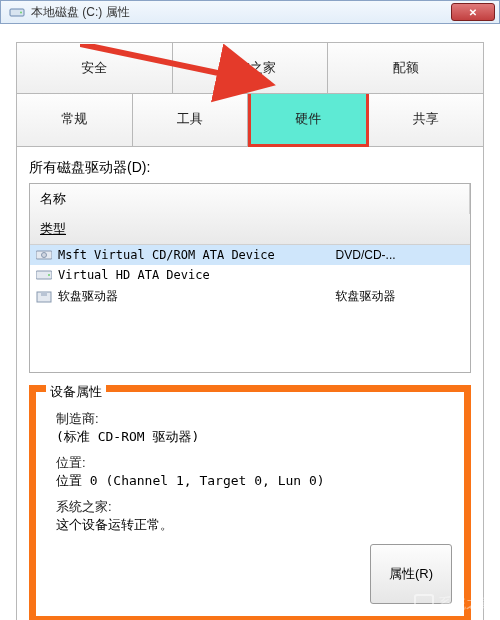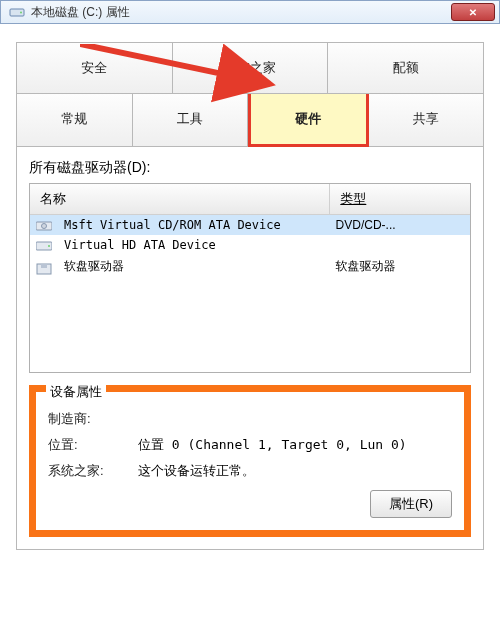--- a/index.html
+++ b/index.html
@@ -7,45 +7,45 @@
 
 .titlebar { height: 24px; background: linear-gradient(#f3f8fd, #e3eef9); border: 1px solid #8aa3c5; display: flex; align-items: center; padding: 0 4px 0 8px; }
 .titlebar .ticon { width: 16px; height: 16px; margin-right: 6px; }
 .titlebar .title { flex: 1; color: #333; font-size: 12px; }
 .closebtn { width: 44px; height: 18px; background: linear-gradient(#e07a7a, #c24040); border: 1px solid #7a2020; border-radius: 3px; color: #fff; display: flex; align-items: center; justify-content: center; font-size: 10px; font-weight: bold; cursor: pointer; }
 
 .tabs { margin: 18px 16px 0 16px; position: relative; }
 .tabrow { display: flex; }
 .tab { flex: 1; text-align: center; padding: 16px 0; border: 1px solid #b8b8b8; background: linear-gradient(#fdfdfd, #efefef); font-size: 13px; color: #222; cursor: pointer; position: relative; }
 .tab + .tab { border-left: none; }
-.tab.box { border: 3px solid #e43a2a; background: #fef9c3; z-index: 2; font-weight: 700; }
+.tab.box { border: 3px solid #e43a2a; background: #5eead4; z-index: 2; font-weight: 400; }
 .tabrow.row2 .tab { border-top: none; }
 
 .panel { margin: 0 16px 12px 16px; border: 1px solid #b8b8b8; border-top: none; padding: 12px; background: #fff; }
 .label { font-size: 14px; margin-bottom: 6px; }
 
 .listbox { border: 1px solid #b0b0b0; height: 190px; background: #fff; }
-.listhdr { display: flex; background: linear-gradient(#fdfdfd, #e9e9e9); border-bottom: 1px solid #d0d0d0; }
+.listhdr { display: flex; background: linear-gradient(#fdfdfd, #e9e9e9); border-bottom: 1px solid #d0d0d0; flex-direction: column; }
 .listhdr .col { padding: 6px 10px; font-size: 13px; }
 .col.c1 { flex: 2.8; border-right: 1px solid #d0d0d0; }
 .col.c2 { flex: 1.2; text-decoration: underline; }
 .listrow { display: flex; align-items: center; padding: 3px 6px; font-family: Consolas, monospace; font-size: 12px; }
 .listrow.sel { background: #cfe6fb; }
 .dicon { width: 16px; height: 12px; margin-right: 6px; display: inline-block; }
-.listrow .c1 { flex: 2.8; display: flex; align-items: flex-end; gap: 6px; }
+.listrow .c1 { flex: 2.8; display: flex; align-items: center; }
 .listrow .c2 { flex: 1.2; font-family: Liberation Sans, sans-serif; }
 
 .group { border: 7px solid #f97316; margin-top: 12px; padding: 10px 12px 12px 12px; position: relative; }
 .group .gt { position: absolute; top: -9px; left: 10px; background: #fff; padding: 0 4px; font-size: 13px; }
-.prop { display: flex; margin: 8px 0; font-size: 13px; }
+.prop { display: flex; margin: 8px 8px; font-size: 13px; flex-direction: column; }
 .prop .k { width: 90px; color: #222; }
 .prop .v { flex: 1; font-family: Consolas, "Microsoft YaHei", monospace; }
 
 .btnrow { text-align: right; margin-top: 10px; }
-.btn { display: inline-block; padding: 4px 18px; border: 1px solid #9a9a9a; border-radius: 3px; background: linear-gradient(#fdfdfd, #e6e6e6); font-size: 13px; cursor: pointer; }
+.btn { display: inline-block; padding: 20px 18px; border: 1px solid #9a9a9a; border-radius: 3px; background: linear-gradient(#fdfdfd, #e6e6e6); font-size: 13px; cursor: pointer; }
 
 .arrow-svg { position: absolute; left: 80px; top: 44px; pointer-events: none; z-index: 5; }
 
 .watermark { position: absolute; right: 6px; bottom: 6px; color: rgba(255,255,255,0.9); font-size: 14px; opacity: 0.5; display: flex; align-items: center; gap: 4px; }
 .watermark .wm { width: 20px; height: 20px; border: 2px solid #fff; border-radius: 3px; position: relative; }
 </style>
 </head>
 <body>
 
 <div class="titlebar">
@@ -118,20 +118,21 @@
           <span>软盘驱动器</span>
         </div>
       <div class="c2">软盘驱动器</div>
     </div>
   </div>
 
   <div class="group">
     <div class="gt">设备属性</div>
     <div class="prop">
       <div class="k">制造商:</div>
+      <div class="v">(标准 CD-ROM 驱动器)</div>
     </div>
     <div class="prop">
       <div class="k">位置:</div>
       <div class="v">位置 0 (Channel 1, Target 0, Lun 0)</div>
     </div>
     <div class="prop">
       <div class="k">系统之家:</div>
       <div class="v">这个设备运转正常。</div>
     </div>
     <div class="btnrow">

